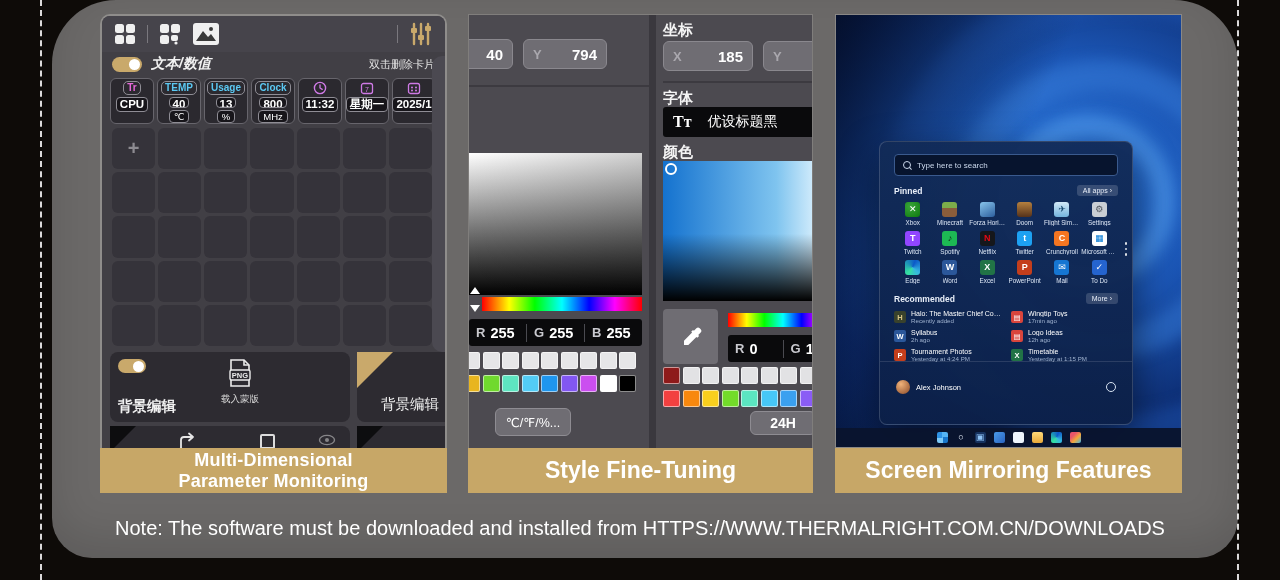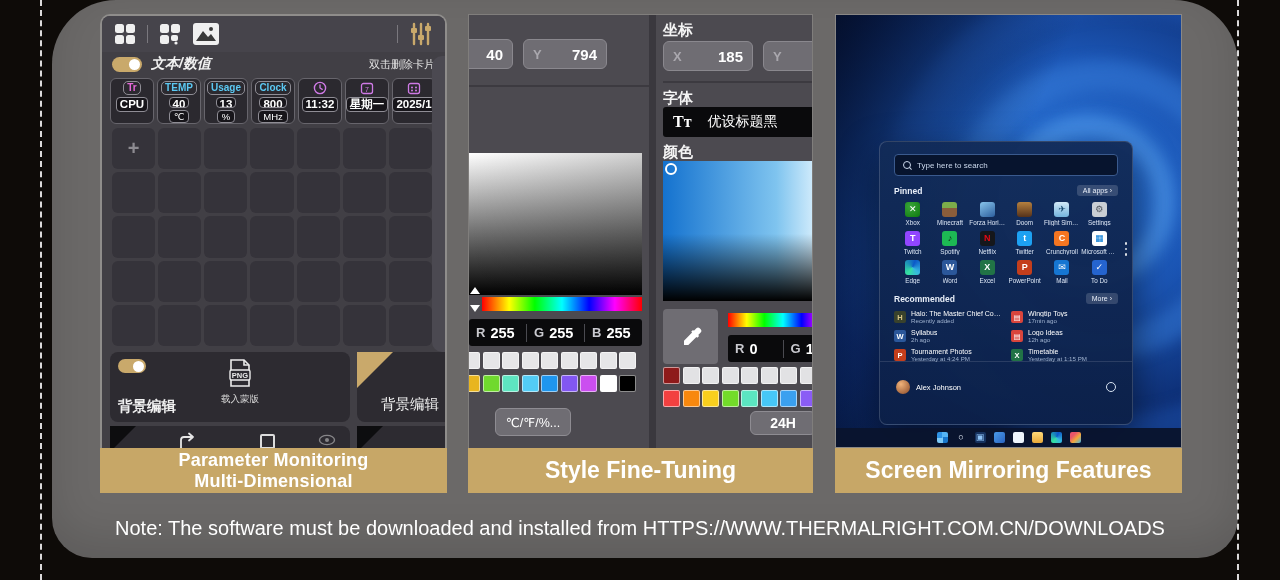--- a/index.html
+++ b/index.html
@@ -621,22 +621,22 @@
 
       <span class="tbicon" style="background: linear-gradient(rgb(255, 217, 122), rgb(232, 169, 58)); color: rgb(255, 255, 255);"></span>
 
       <span class="tbicon" style="background: conic-gradient(from 220deg, rgb(53, 224, 160), rgb(12, 89, 201) 45%, rgb(53, 184, 224) 75%, rgb(53, 224, 160)); color: rgb(255, 255, 255);"></span>
 
       <span class="tbicon" style="background: linear-gradient(135deg, rgb(232, 85, 106) 30%, rgb(242, 169, 59) 60%, rgb(63, 178, 232)); color: rgb(255, 255, 255);"></span>
     </div>
 </div>
 
 <div class="titlebar" id="t1">
+  <span>Multi-Dimensional</span>
   <span>Parameter Monitoring</span>
-  <span>Multi-Dimensional</span>
 </div>
 <div class="titlebar" id="t2">
   <span>Style Fine-Tuning</span>
 </div>
 <div class="titlebar" id="t3">
   <span>Screen Mirroring Features</span>
 </div>
 
 <div class="note">Note: The software must be downloaded and installed from HTTPS://WWW.THERMALRIGHT.COM.CN/DOWNLOADS</div>
 

